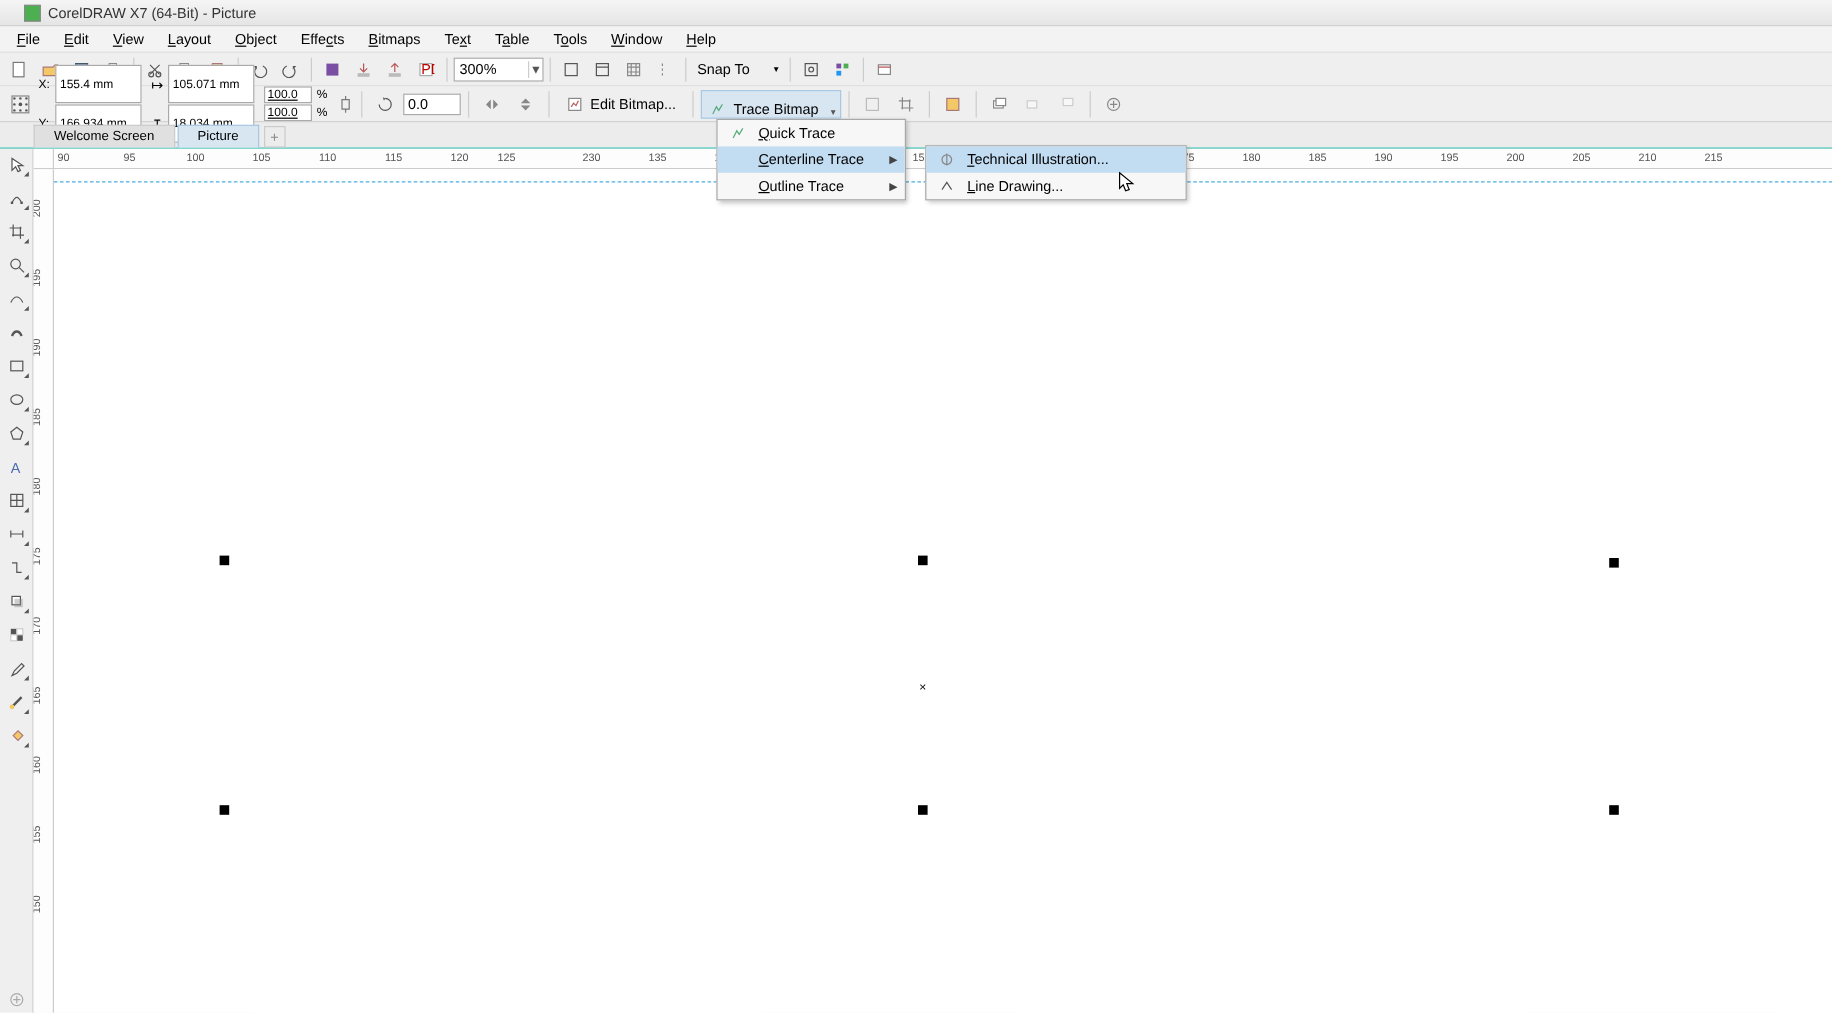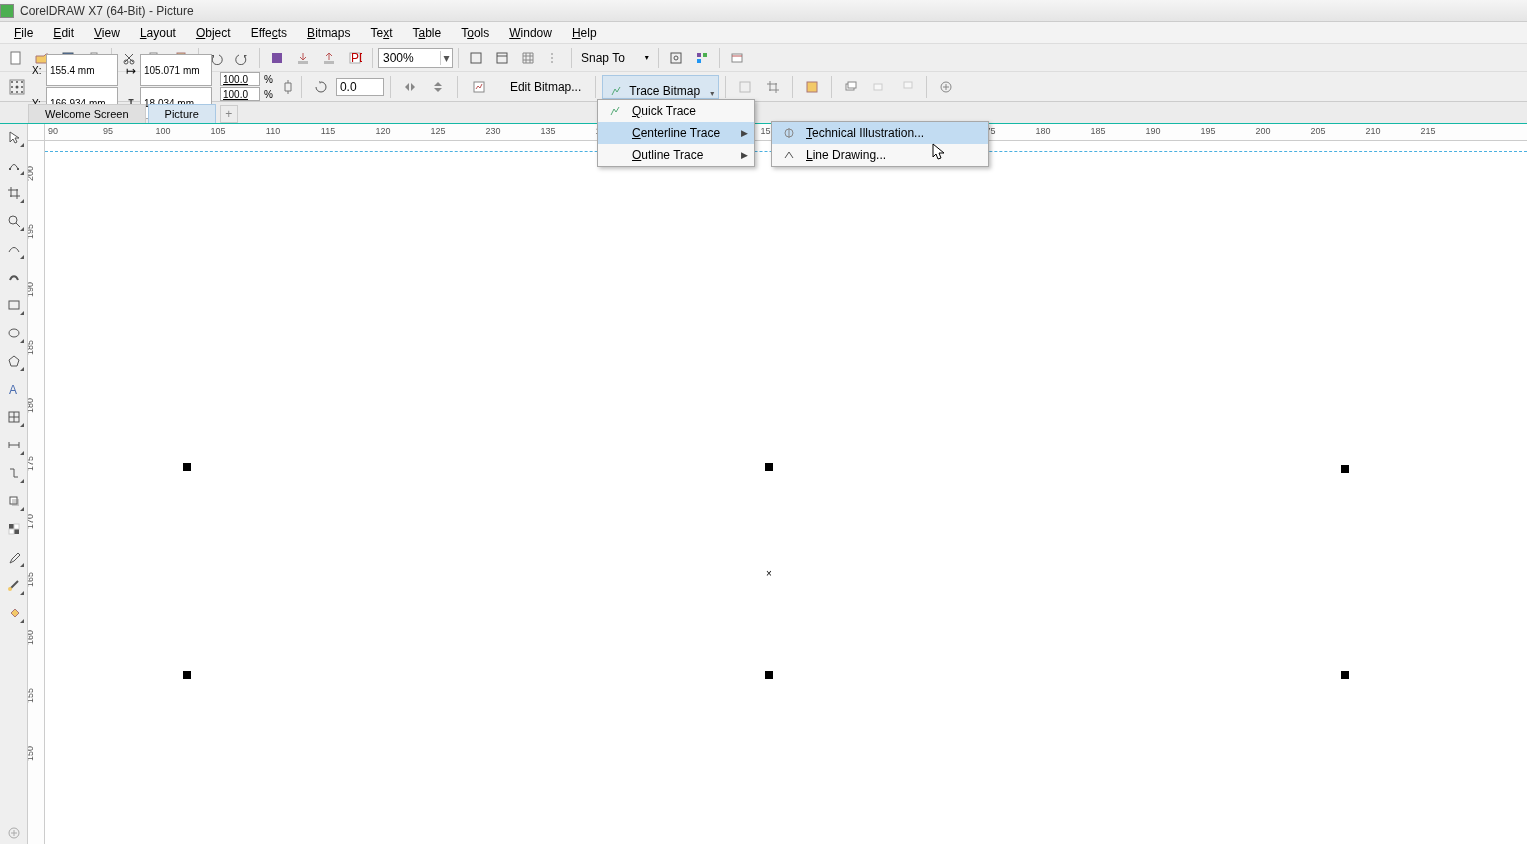--- a/index.html
+++ b/index.html
@@ -1,18 +1,18 @@
 <!DOCTYPE html>
 <html><head>
 <meta charset="utf-8">
 <style>
 * { margin: 0; padding: 0; box-sizing: border-box; font-family: "Segoe UI", Tahoma, sans-serif; font-size: 12px; }
 body { background: #e8e8e8; width: 1527px; height: 844px; overflow: hidden; position: relative; }
 
-.titlebar { height: 22px; background: linear-gradient(#f5f5f5,#e5e5e5); display: flex; align-items: center; padding-left: 0; border-bottom: 1px solid #ccc; }
+.titlebar { height: 22px; background: linear-gradient(#f5f5f5,#e5e5e5); display: flex; align-items: center; padding-left: 20px; border-bottom: 1px solid #ccc; }
 .titlebar .logo { width: 14px; height: 14px; background: #4caf50; margin-right: 6px; border: 1px solid #888; }
 .titlebar span { color: #333; }
 
 .menubar { height: 22px; background: #f3f3f3; display: flex; align-items: center; padding-left: 4px; border-bottom: 1px solid #ddd; }
 .menubar .menu { padding: 2px 10px; cursor: default; }
 .menubar .menu u { text-decoration: underline; }
 
 .toolbar1 { height: 28px; background: #efefef; display: flex; align-items: center; padding-left: 4px; border-bottom: 1px solid #ddd; gap: 2px; }
 .toolbar1 .tbtn { width: 24px; height: 22px; border: 1px solid transparent; display: flex; align-items: center; justify-content: center; cursor: default; }
 .toolbar1 .sep { width: 1px; height: 20px; background: #ccc; margin: 0 3px; }
@@ -27,21 +27,21 @@
 .coord-input { width: 72px; height: 14px; border: 1px solid #aaa; background: #fff; padding: 15px 3px; font-size: 10px; }
 .small-icon { width: 12px; height: 12px; display: inline-block; }
 .pct-input { width: 40px; height: 14px; border: 1px solid #aaa; background: #fff; padding: 0 2px; font-size: 10px; text-decoration: underline; }
 .pct-label { font-size: 10px; margin-left: 2px; }
 .lock-icon { width: 14px; height: 22px; display: flex; align-items: center; justify-content: center; }
 .rot-input { width: 48px; height: 18px; border: 1px solid #aaa; background: #fff; padding: 0 3px; }
 .tbtn2 { width: 26px; height: 24px; border: 1px solid transparent; display: flex; align-items: center; justify-content: center; }
 .sep2 { width: 1px; height: 22px; background: #ccc; margin: 0 4px; }
 .trace-btn { height: 24px; border: 1px solid #a8c8e4; background: #d8e6f2; padding: 0 18px 0 6px; display: flex; align-items: flex-end; gap: 6px; position: relative; }
 .trace-btn::after { content: '▾'; position: absolute; right: 4px; font-size: 8px; color: #555;}
-.edit-btn { height: 24px; padding: 0 8px; display: flex; align-items: center; gap: 24px; }
+.edit-btn { height: 24px; padding: 0 8px; display: flex; align-items: center; gap: 6px; }
 
 .tabs { height: 22px; background: #ececec; display: flex; align-items: flex-end; padding-left: 28px; border-bottom: 1px solid #14b8a6; }
 .tab { padding: 3px 16px; background: #e0e0e0; border: 1px solid #ccc; border-bottom: none; margin-right: 2px; font-size: 11px; }
 .tab.active { background: #d8e6f2; border-color: #a8c8e4; }
 .tab-add { width: 18px; height: 18px; border: 1px solid #ccc; display: flex; align-items: center; justify-content: center; color: #888; margin-left: 2px; }
 
 .workspace { position: absolute; top: 124px; left: 0; right: 0; bottom: 0; background: #fff; }
 .toolbox { position: absolute; left: 0; top: 0; bottom: 0; width: 28px; background: #efefef; border-right: 1px solid #ccc; display: flex; flex-direction: column; align-items: center; padding-top: 2px; gap: 6px; }
 .toolbox .tool { width: 22px; height: 22px; display: flex; align-items: center; justify-content: center; position: relative; }
 .toolbox .fly { position: absolute; bottom: 1px; right: 1px; width: 0; height: 0; border-right: 4px solid #555; border-top: 4px solid transparent; }
@@ -487,21 +487,21 @@
 
   <div class="ruler-corner"></div>
   <div class="hruler" id="hruler">
       <div class="hruler-label" style="left: 8px;">90</div>
       <div class="hruler-label" style="left: 63px;">95</div>
       <div class="hruler-label" style="left: 118px;">100</div>
       <div class="hruler-label" style="left: 173px;">105</div>
       <div class="hruler-label" style="left: 228px;">110</div>
       <div class="hruler-label" style="left: 283px;">115</div>
       <div class="hruler-label" style="left: 338px;">120</div>
-      <div class="hruler-label" style="left: 393px;">125</div>
+      <div class="hruler-label" style="left: 377px;">125</div>
       <div class="hruler-label" style="left: 448px;">230</div>
       <div class="hruler-label" style="left: 503px;">135</div>
       <div class="hruler-label" style="left: 558px;">140</div>
       <div class="hruler-label" style="left: 613px;">145</div>
       <div class="hruler-label" style="left: 668px;">150</div>
       <div class="hruler-label" style="left: 723px;">155</div>
       <div class="hruler-label" style="left: 778px;">160</div>
       <div class="hruler-label" style="left: 833px;">165</div>
       <div class="hruler-label" style="left: 888px;">170</div>
       <div class="hruler-label" style="left: 943px;">175</div>

